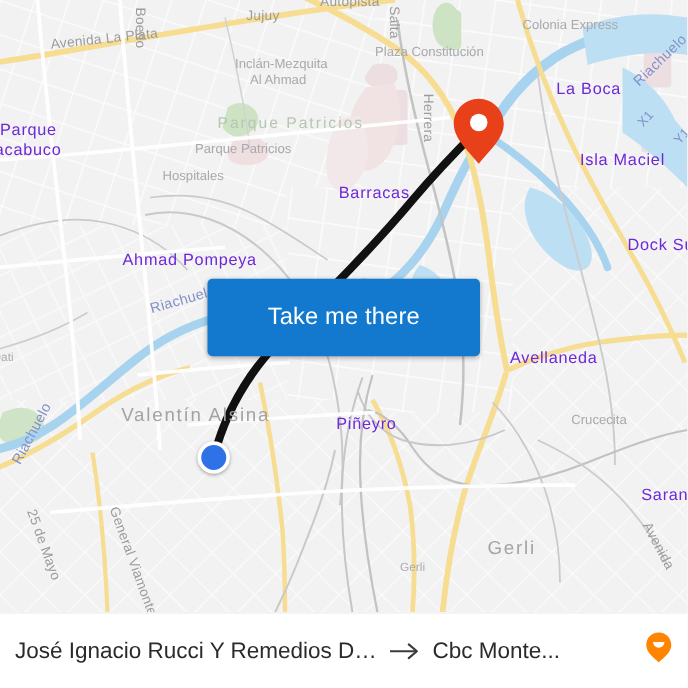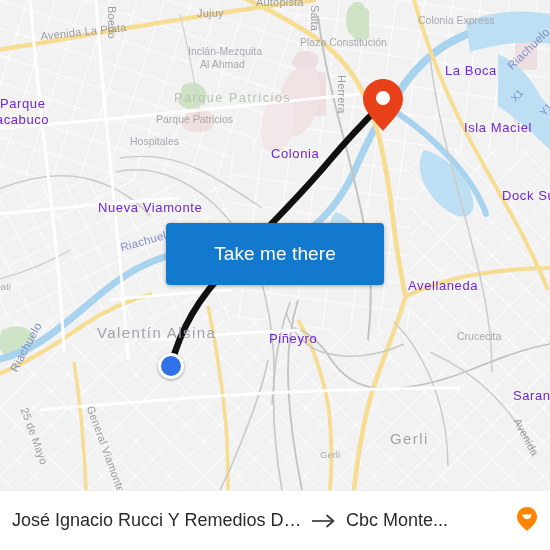--- a/index.html
+++ b/index.html
@@ -237,23 +237,23 @@
         <div class="lbl water" style="left: 505px; top: 63px; transform: rotate(-44deg); transform-origin: left top;">Riachuelo</div>
         <div class="lbl place" style="left: 0px; top: 96px;">Parque</div>
         <div class="lbl place" style="left: -22px; top: 112px;">Chacabuco</div>
         <div class="lbl park" style="left: 174px; top: 91px;">Parque Patricios</div>
         <div class="lbl poi" style="left: 156px; top: 113px;">Parque Patricios</div>
         <div class="lbl poi" style="left: 130px; top: 135px;">Hospitales</div>
         <div class="lbl street" style="left: 348px; top: 75px; transform: rotate(90deg); transform-origin: left top;">Herrera</div>
         <div class="lbl water-sm" style="left: 508px; top: 96px; transform: rotate(-48deg); transform-origin: left top;">X1</div>
         <div class="lbl water-sm" style="left: 537px; top: 110px; transform: rotate(-48deg); transform-origin: left top;">Y1</div>
         <div class="lbl place" style="left: 464px; top: 120px;">Isla Maciel</div>
-        <div class="lbl place" style="left: 271px; top: 146px;">Colonia</div>
+        <div class="lbl place" style="left: 271px; top: 146px;">Barracas</div>
         <div class="lbl place" style="left: 502px; top: 188px;">Dock Sud</div>
-        <div class="lbl place" style="left: 98px; top: 200px;">Nueva Viamonte</div>
+        <div class="lbl place" style="left: 98px; top: 200px;">Ahmad Pompeya</div>
         <div class="lbl water" style="left: 119px; top: 242px; transform: rotate(-16deg); transform-origin: left top;">Riachuelo</div>
         <div class="lbl tiny" style="left: -6px; top: 281px;">Dati</div>
         <div class="lbl place" style="left: 269px; top: 311px; margin-top: 20px;">Piñeyro</div>
         <div class="lbl place" style="left: 408px; top: 278px;">Avellaneda</div>
         <div class="lbl poi" style="left: 457px; top: 330px;">Crucecita</div>
         <div class="lbl place" style="left: 513px; top: 388px;">Sarandí</div>
         <div class="lbl place-lg" style="left: 97px; top: 324px;">Valentín Alsina</div>
         <div class="lbl water" style="left: 8px; top: 368px; transform: rotate(-62deg); transform-origin: left top;">Riachuelo</div>
         <div class="lbl street" style="left: 30px; top: 406px; transform: rotate(70deg); transform-origin: left top;">25 de Mayo</div>
         <div class="lbl street" style="left: 96px; top: 404px; transform: rotate(70deg); transform-origin: left top;">General Viamonte</div>

